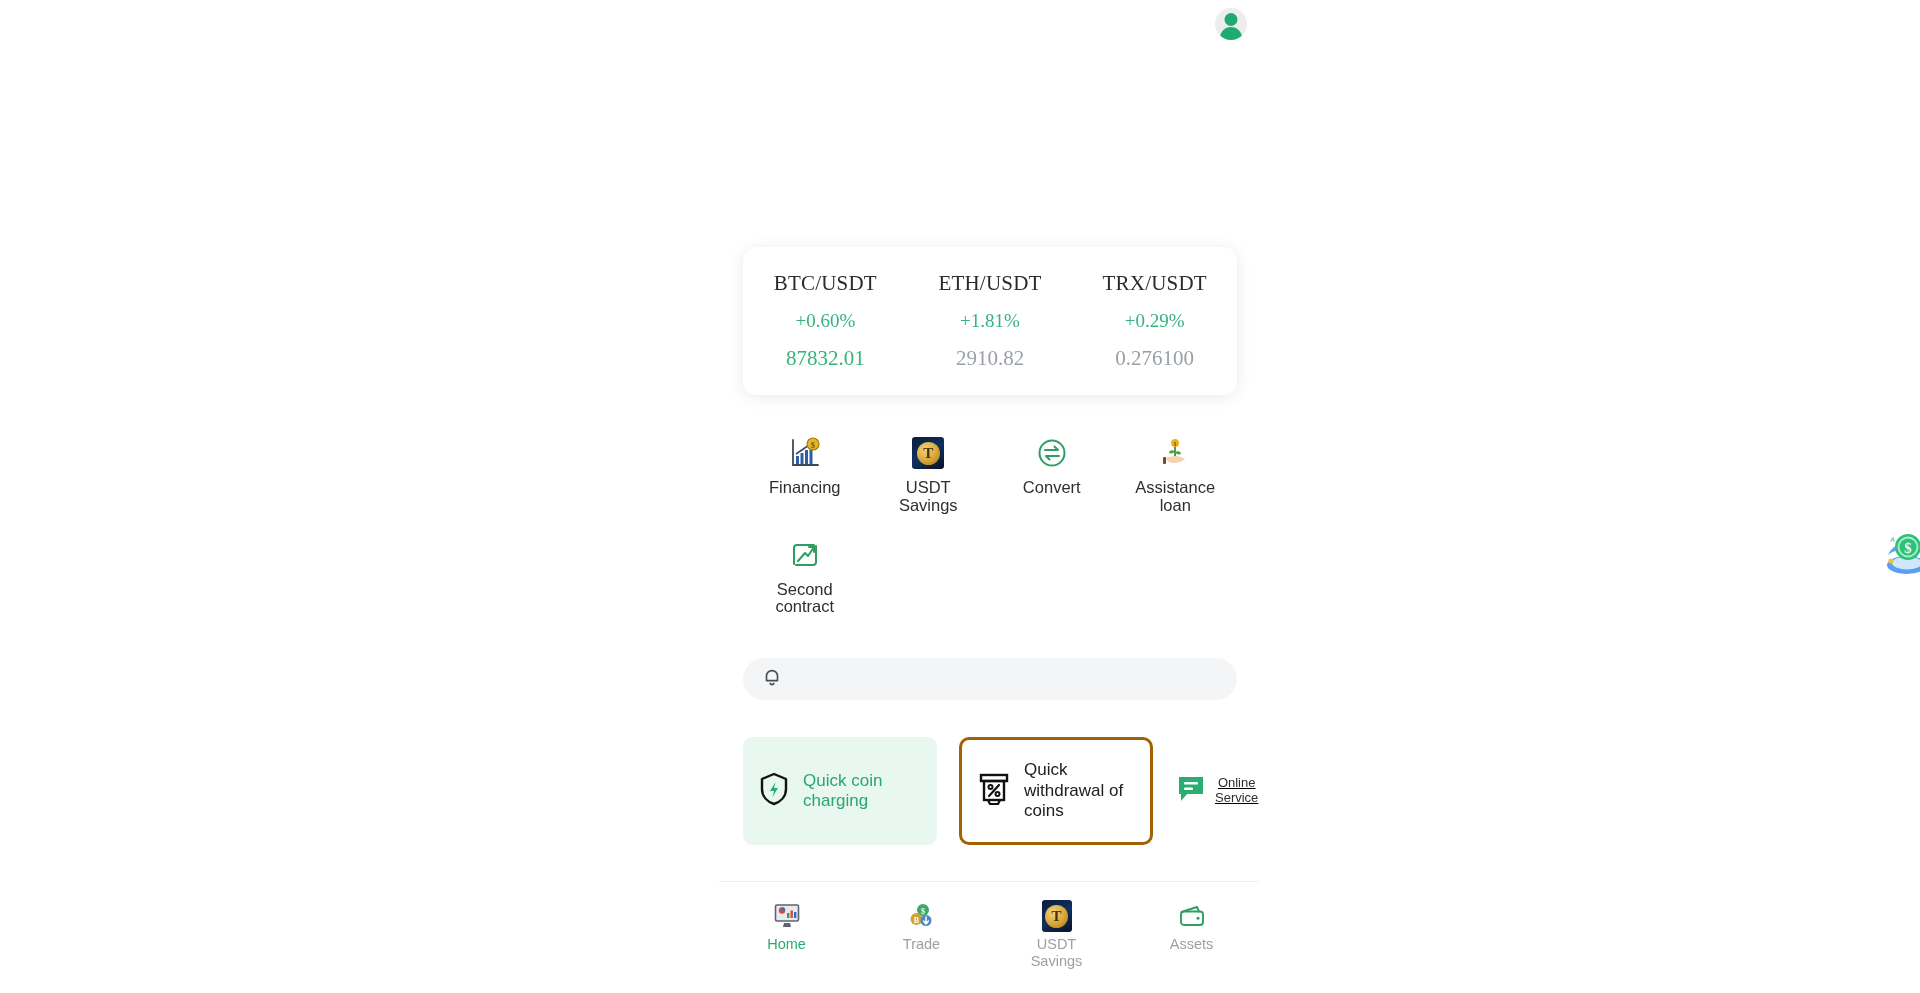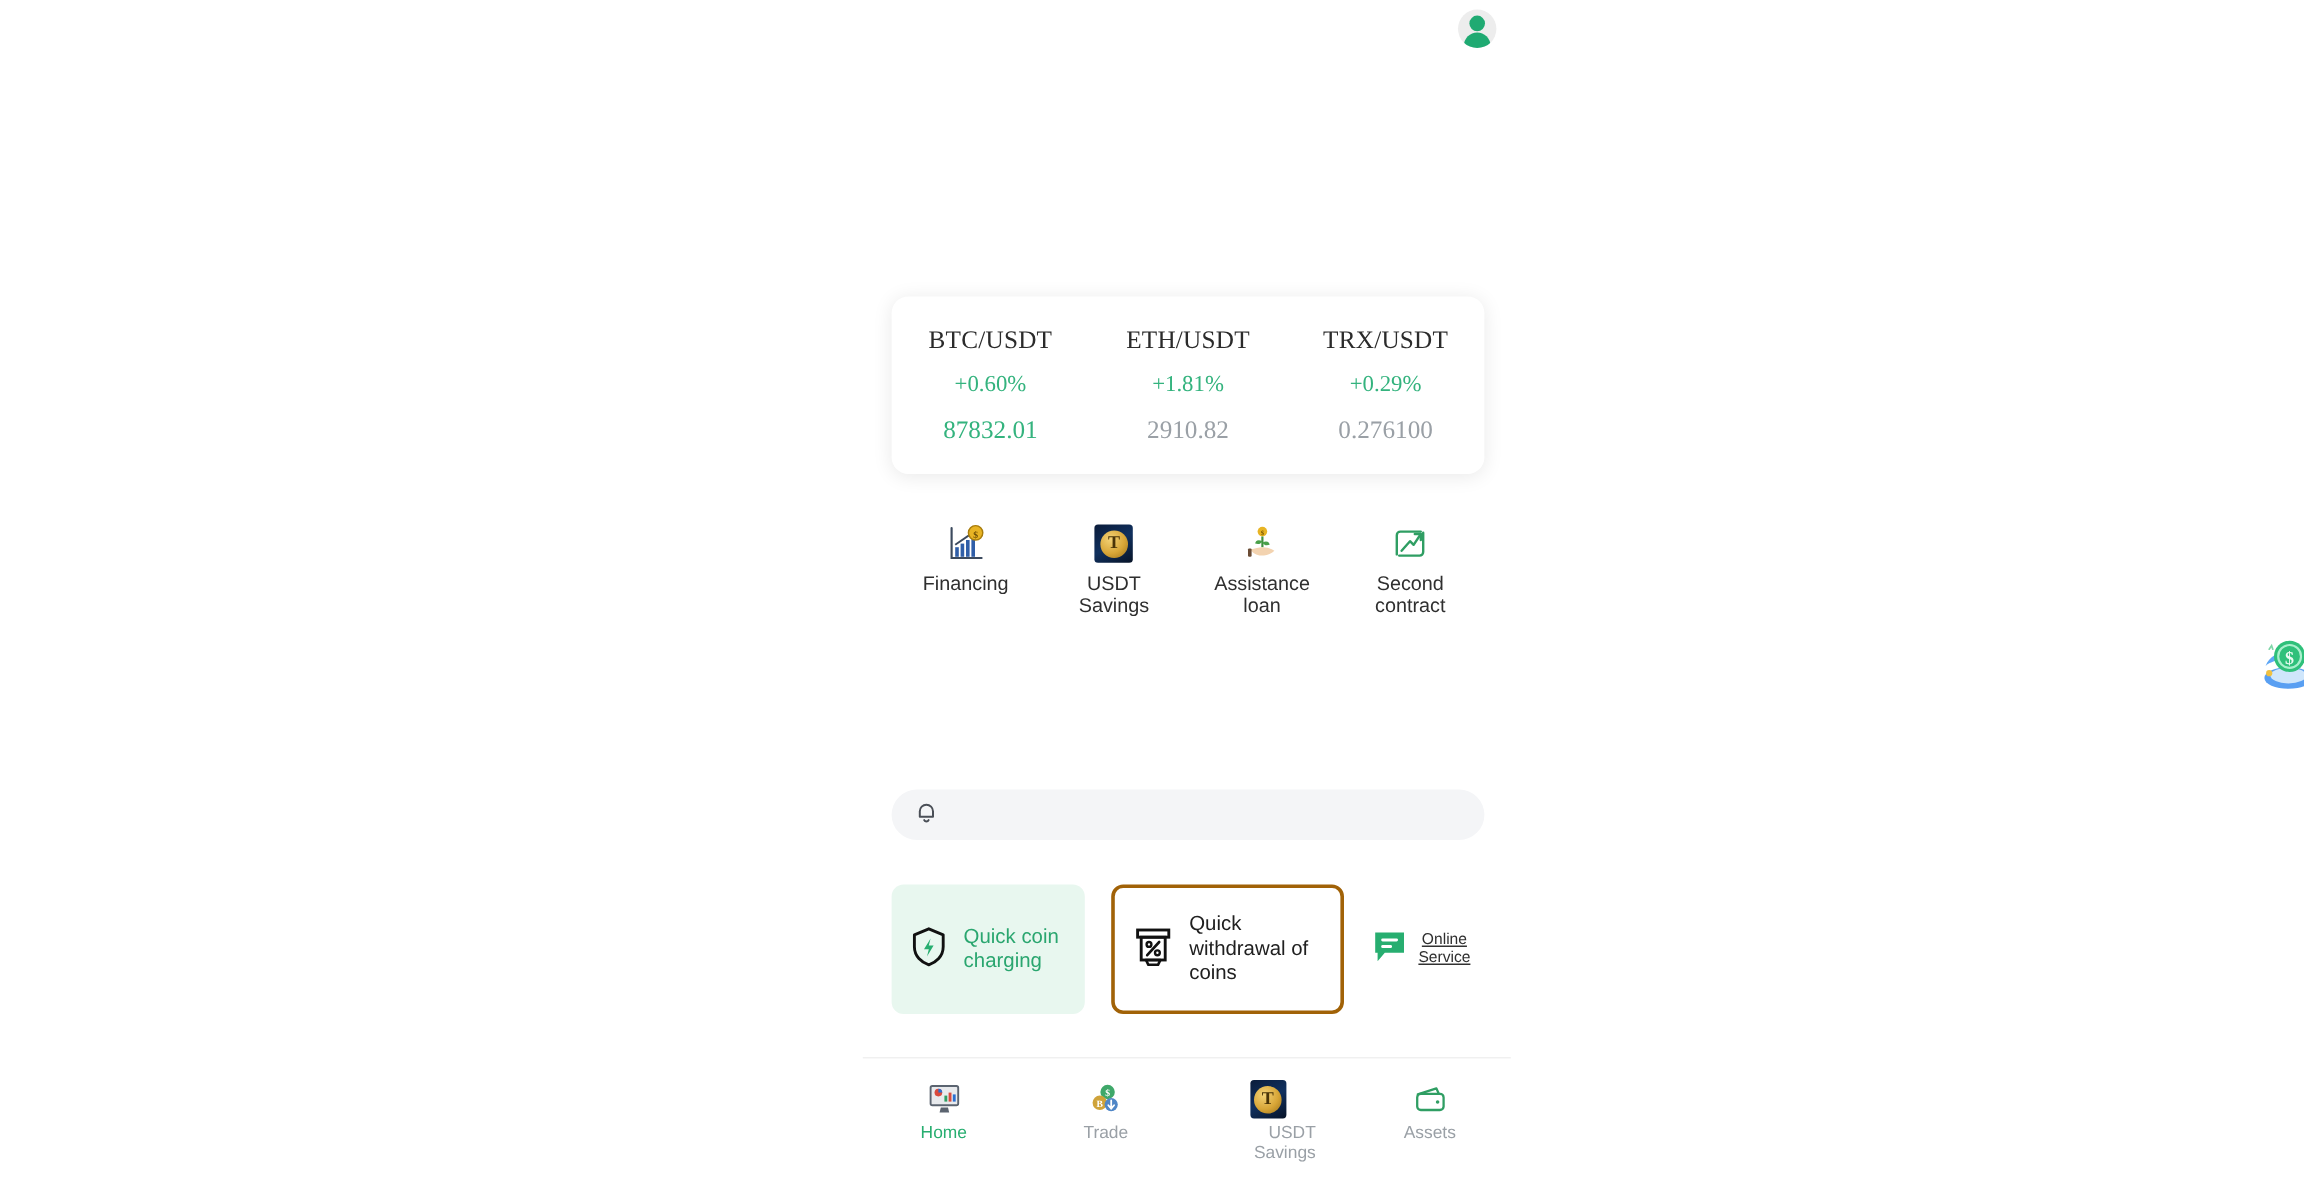--- a/index.html
+++ b/index.html
@@ -160,21 +160,21 @@
     align-items: stretch;
     gap: 22px;
   }
   .svc {
     display: flex;
     align-items: center;
     border-radius: 10px;
     cursor: pointer;
   }
   .svc-charge {
-    width: 161px;
+    width: 194px;
     background: #e8f7ef;
     padding: 0 14px;
     gap: 12px;
   }
   .svc-charge .svc-label {
     font-size: 17px;
     color: #2aa66f;
     line-height: 1.2;
   }
   .svc-withdraw {
@@ -226,21 +226,21 @@
     cursor: pointer;
   }
   .nav-icon {
     width: 30px; height: 30px;
     display: flex; align-items: center; justify-content: center;
     margin-bottom: 5px;
   }
   .nav-label {
     font-size: 14.5px;
     color: #9aa0a6;
-    text-align: right;
+    text-align: center;
     line-height: 1.15;
     max-width: 80px;
   }
   .nav-item.active .nav-label { color: #27ae70; }
 
   
   .float-widget {
     position: absolute;
     left: 1850px; top: 525px;
     width: 56px; height: 56px;
@@ -299,20 +299,30 @@
 
     <div class="quick-item">
       <div class="quick-icon">
         <div class="usdt-tile">
           <div class="usdt-coin">T</div>
         </div>
       </div>
       <div class="quick-label">USDT Savings</div>
     </div>
 
+    <div class="quick-item">
+      <div class="quick-icon">
+        <svg width="34" height="34" viewBox="0 0 34 34">
+          <circle cx="17" cy="17" r="12.5" fill="none" stroke="#2f9e63" stroke-width="2"></circle>
+          <path d="M10 14 H23 L19.5 10.5" fill="none" stroke="#2f9e63" stroke-width="2" stroke-linecap="round" stroke-linejoin="round"></path>
+          <path d="M24 20 H11 L14.5 23.5" fill="none" stroke="#2f9e63" stroke-width="2" stroke-linecap="round" stroke-linejoin="round"></path>
+        </svg>
+      </div>
+      <div class="quick-label">Convert</div>
+    </div>
 
     <div class="quick-item">
       <div class="quick-icon">
         <svg width="34" height="34" viewBox="0 0 34 34">
           <circle cx="17" cy="7" r="4" fill="#e8b424"></circle>
           <text x="17" y="10" font-size="5.5" font-family="Liberation Serif, serif" font-weight="bold" fill="#7a5800" text-anchor="middle">$</text>
           <path d="M17 11 V20" stroke="#3f8f3f" stroke-width="1.8"></path>
           <path d="M17 15 C13 13 11 15 11 17 C14 18 16 17 17 15 Z" fill="#49a049"></path>
           <path d="M17 16 C21 14 23 16 23 18 C20 19 18 18 17 16 Z" fill="#49a049"></path>
           <path d="M7 22 C11 21 14 20 17 20 C21 20 24 21 27 23 C24 26 20 27 16 27 C12 27 9 25 7 22 Z" fill="#f3d3b0"></path>

